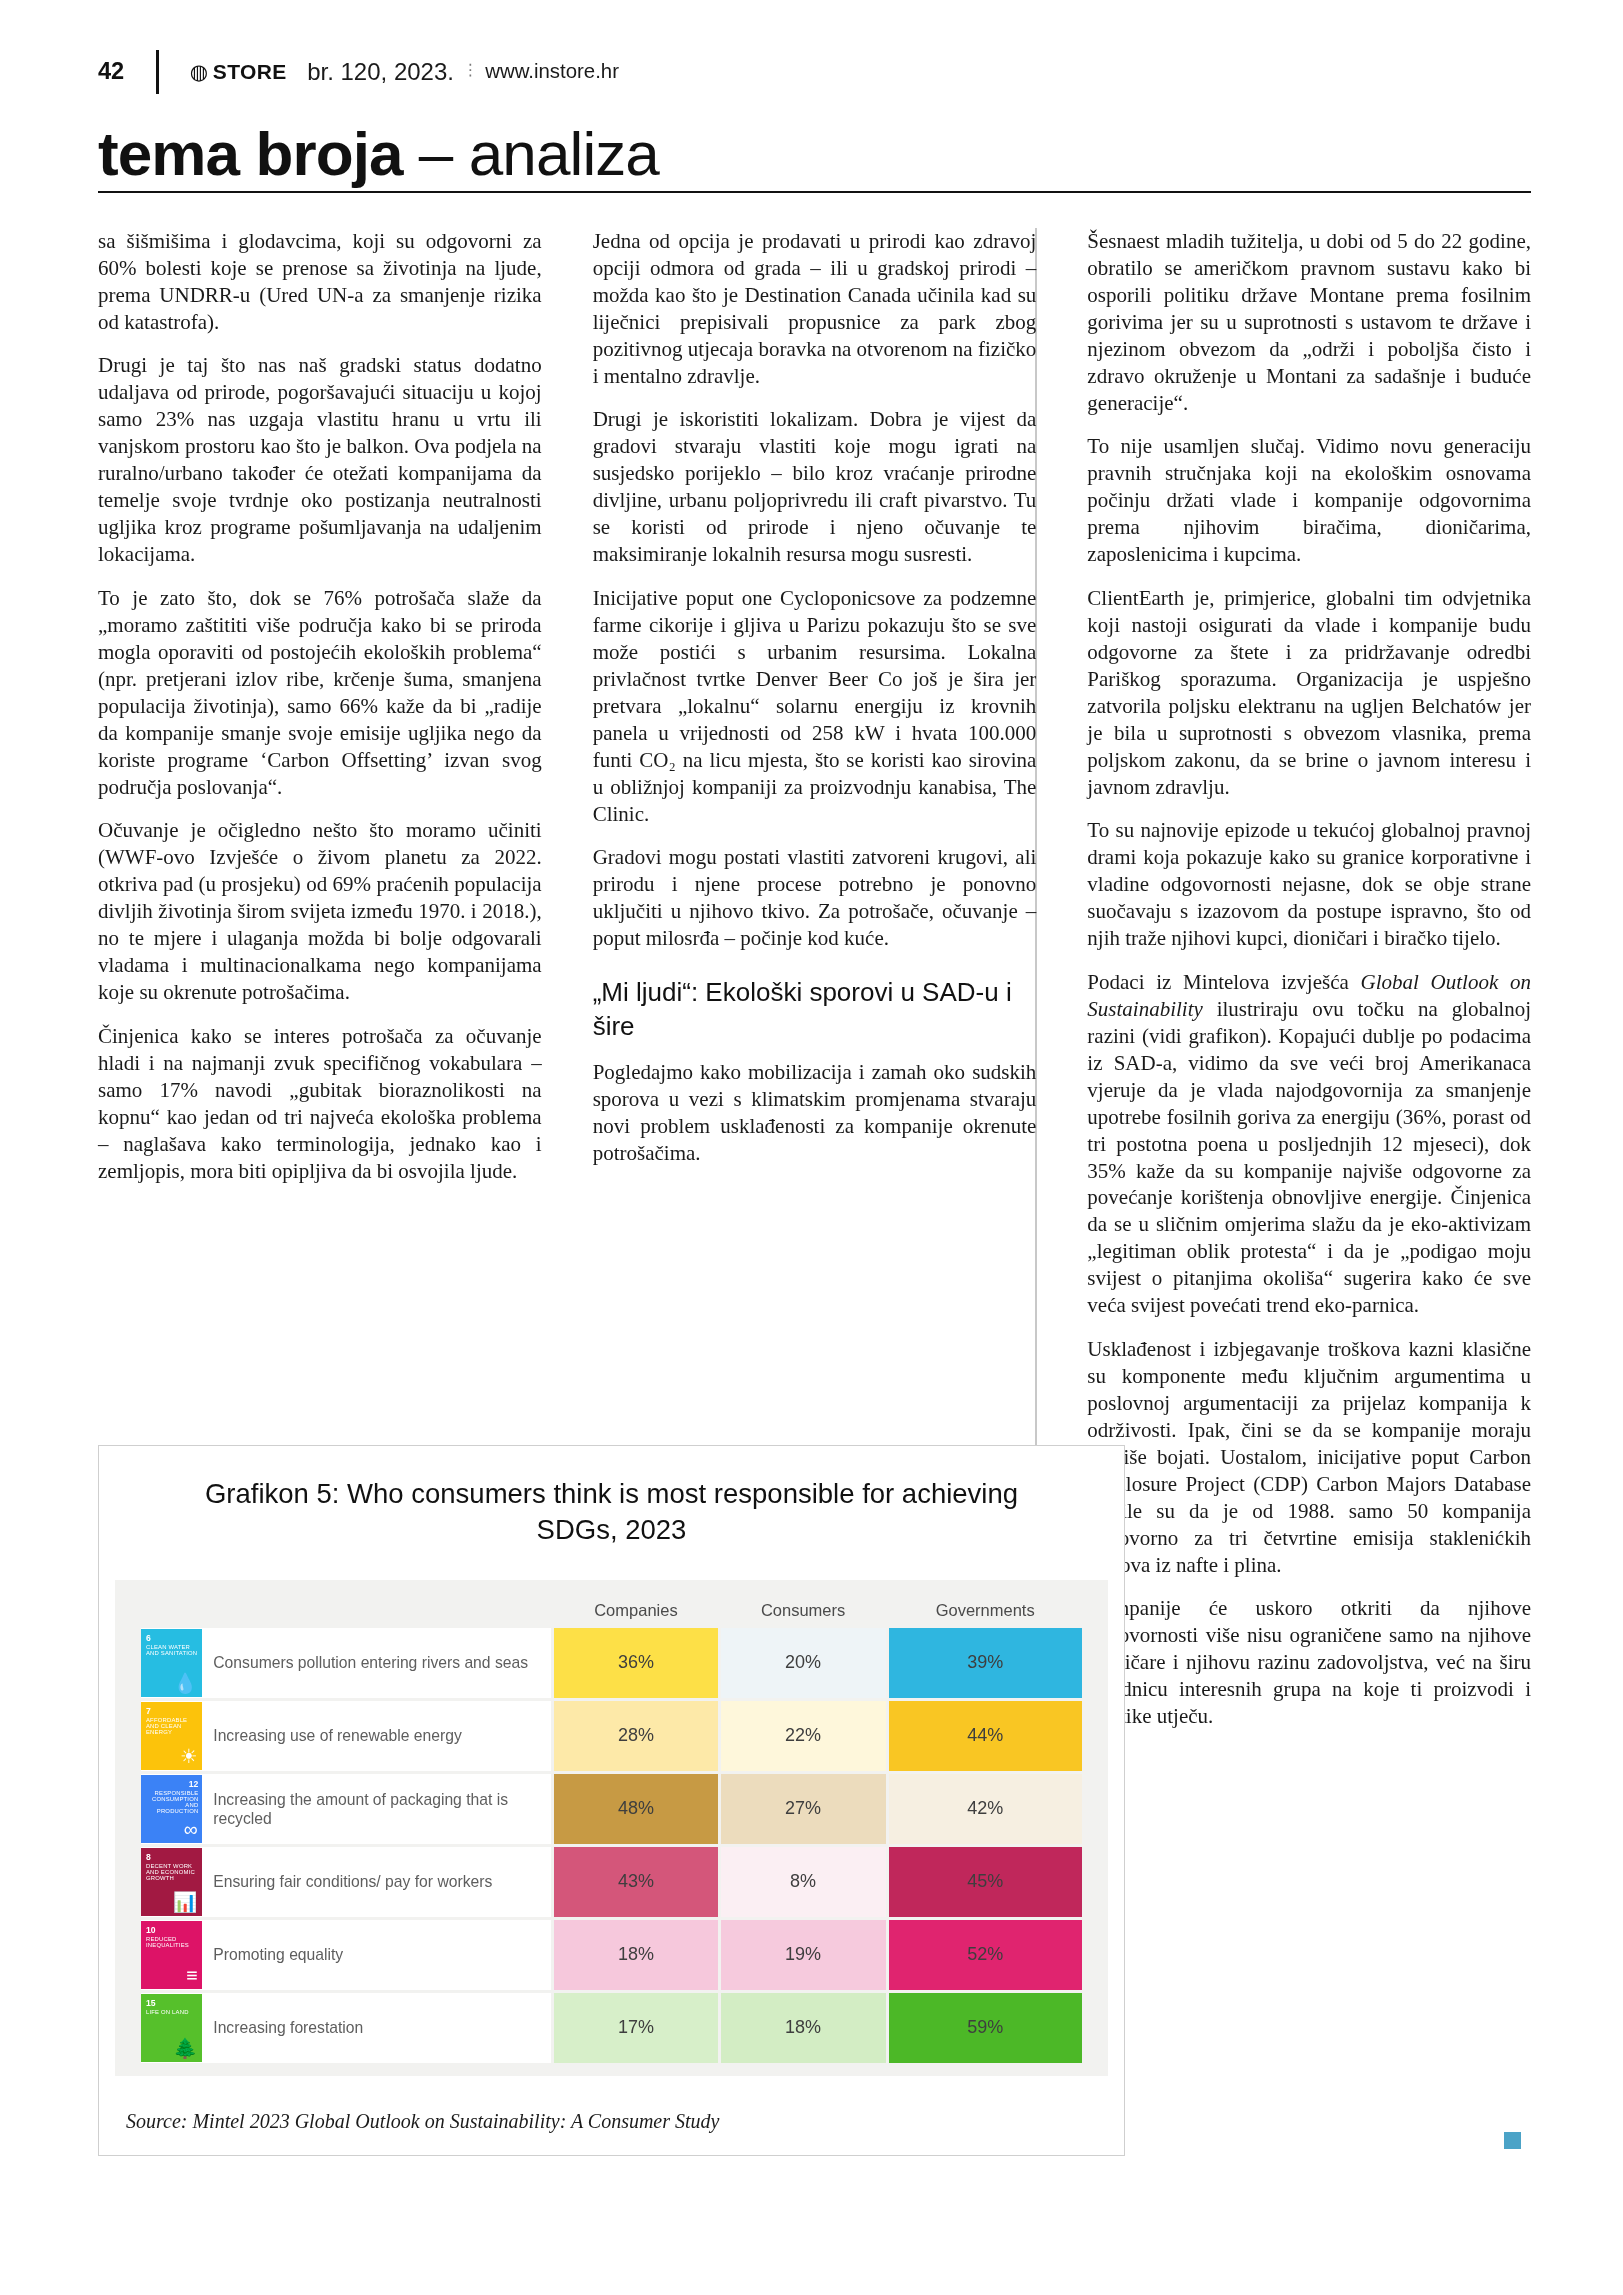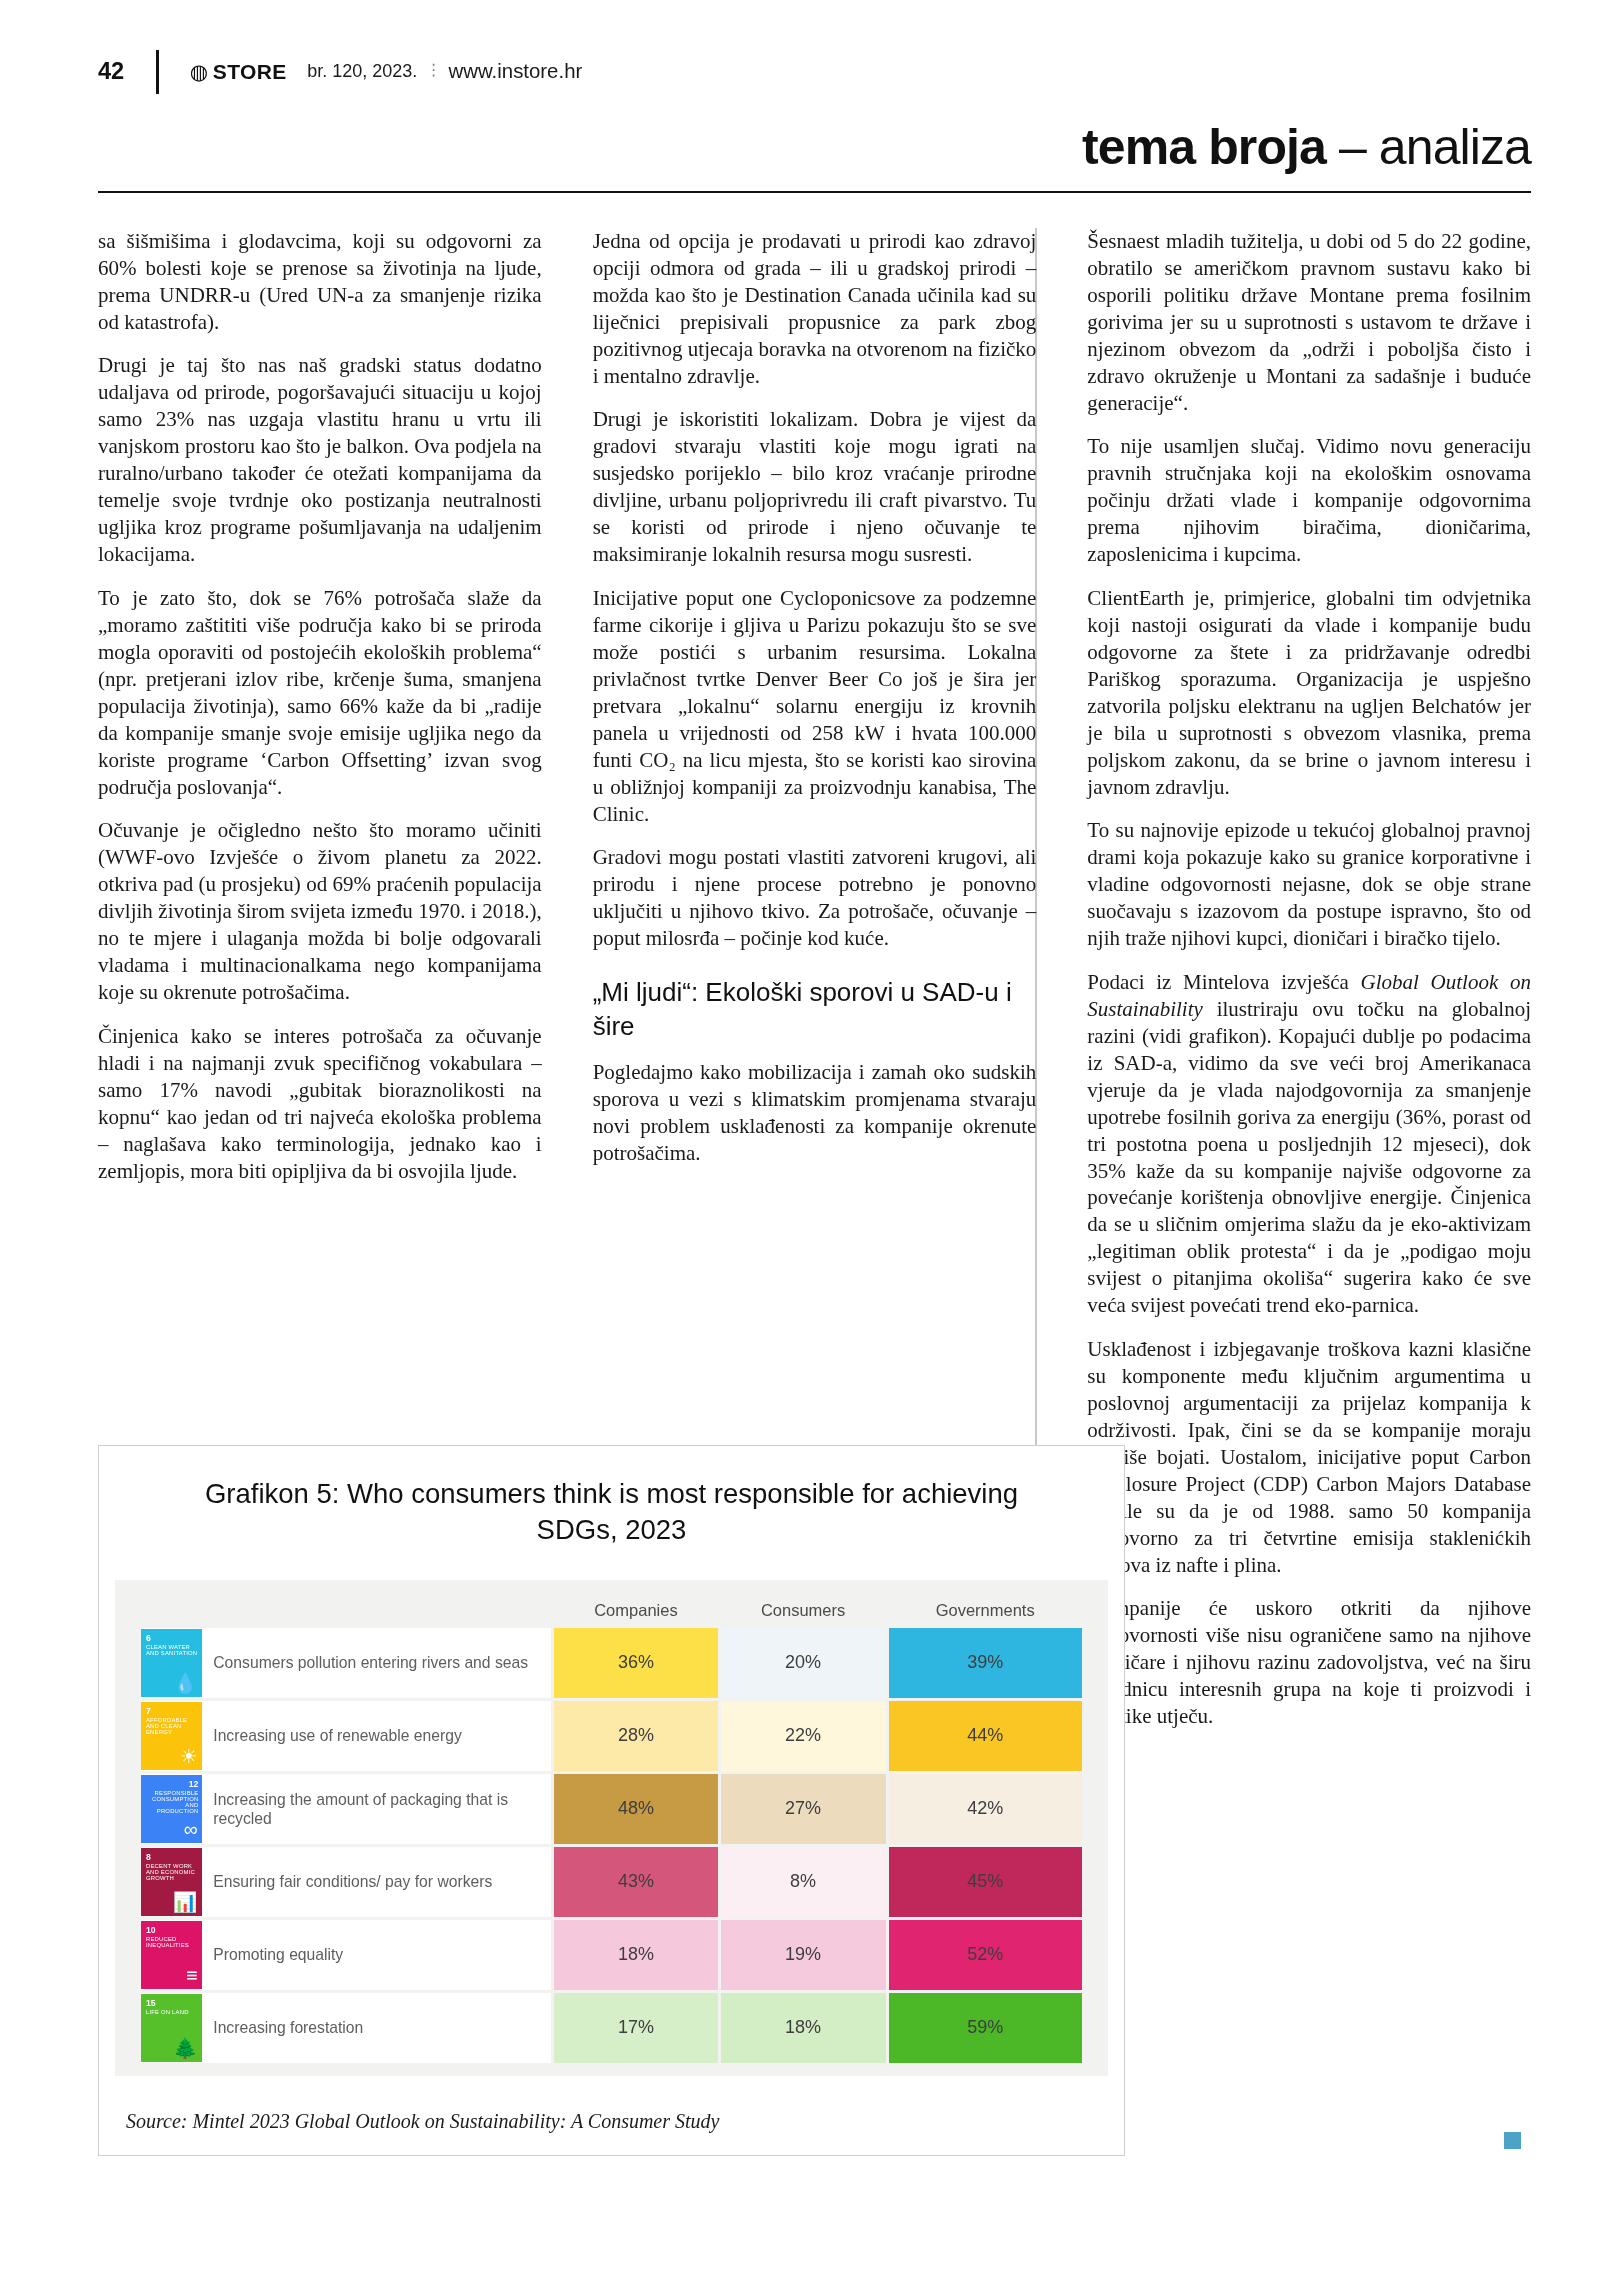--- a/index.html
+++ b/index.html
@@ -60,45 +60,44 @@
     color: #111;
   }
   .brand-name {
     font-weight: bold;
     font-size: 21px;
     letter-spacing: 0.4px;
     color: #111;
   }
   .issue {
     font-family: "Liberation Sans", sans-serif;
-    font-size: 18px;
+    font-size: 24px;
     color: #1b1b1b;
     margin-left: 20.4px;
   }
   .issue-sep {
     font-family: "Liberation Sans", sans-serif;
     font-size: 15.7px;
     color: #7a7a7a;
     margin: 0 7px 0 8.6px;
     position: relative;
     top: -1.6px;
   }
   .site {
     font-family: "Liberation Sans", sans-serif;
     font-size: 20.4px;
     color: #1b1b1b;
   }
   .section-title {
     font-family: "Liberation Sans", sans-serif;
     font-weight: bold;
-    font-size: 50px;
+    font-size: 62px;
     letter-spacing: -0.9px;
     color: #111;
     margin-top: 22px;
-    text-align: right;
   }
   .section-title .light {
     font-weight: normal;
   }
   .rule {
     position: absolute;
     left: 98px;
     top: 191px;
     width: 1433px;
     height: 2.4px;

